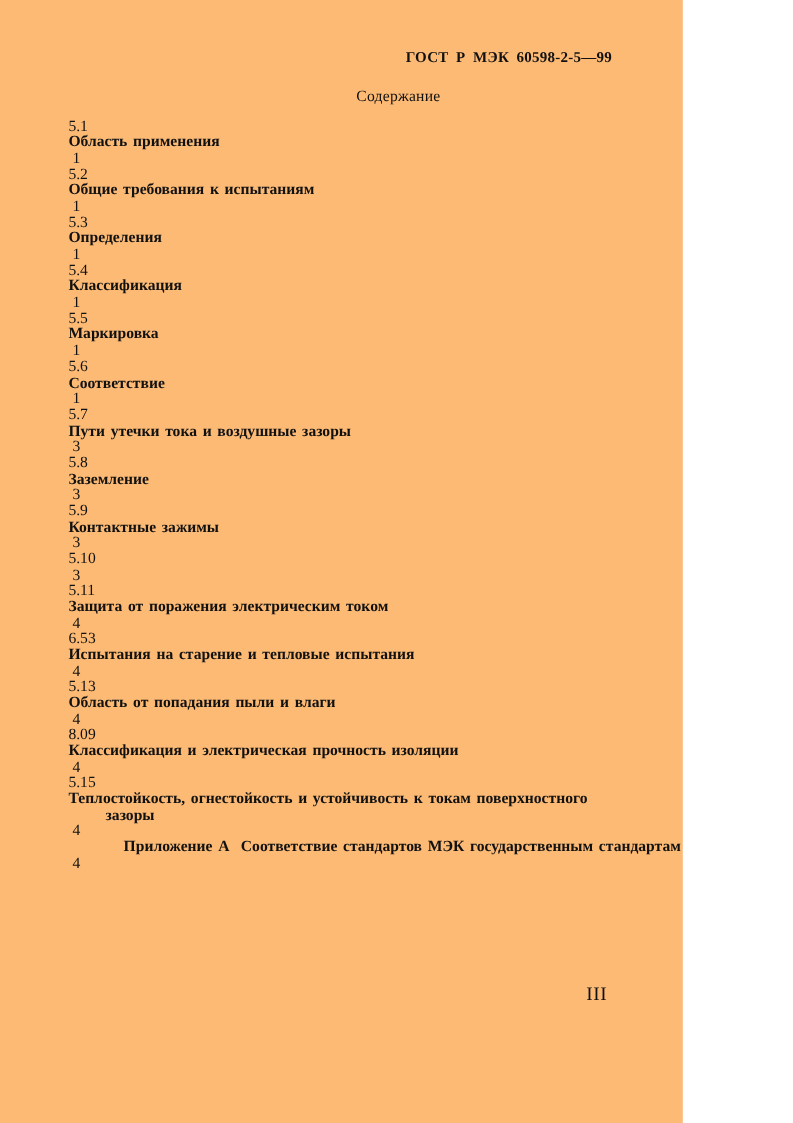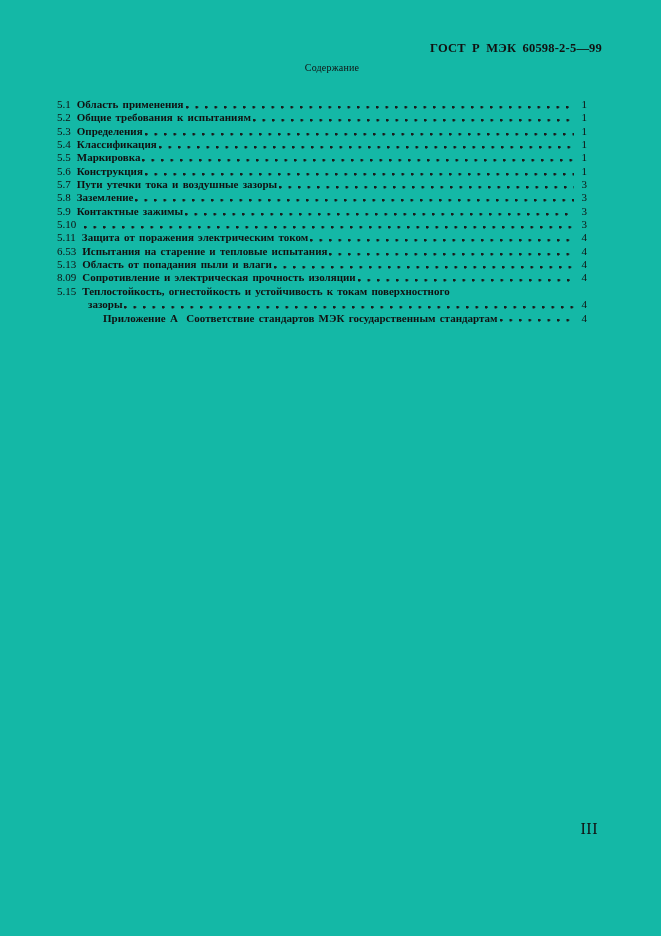--- a/index.html
+++ b/index.html
@@ -7,57 +7,58 @@
     padding: 0;
     background: #ffffff;
     width: 661px;
     height: 936px;
     font-family: "Liberation Serif", "DejaVu Serif", serif;
     color: #111111;
     -webkit-font-smoothing: antialiased;
   }
   .sheet {
     position: relative;
-    width: 661px;
+    width: 569px;
     height: 936px;
-    background: #14b8a6;
+    background: #fdba74;
     overflow: hidden;
   }
   .header-code {
     position: absolute;
     top: 41px;
     right: 59px;
     font-size: 12.5px;
     font-weight: bold;
     word-spacing: 3px;
     letter-spacing: 0.2px;
     white-space: nowrap;
   }
   .doc-title {
     position: absolute;
-    top: 62px;
+    top: 72px;
     left: 57px;
     width: 550px;
     text-align: center;
-    font-size: 10px;
+    font-size: 13px;
     letter-spacing: 0.2px;
   }
   .toc {
     position: absolute;
     top: 98px;
     left: 57px;
     width: 530px;
   }
   .toc-row {
     display: flex;
     align-items: baseline;
-    font-size: 11px;
+    font-size: 13px;
     line-height: 13.35px;
     word-spacing: 1.5px;
     white-space: nowrap;
+    flex-direction: column;
   }
   .toc-row .num {
     flex: 0 0 auto;
     margin-right: 6px;
   }
   .toc-row .ttl {
     flex: 0 0 auto;
     font-weight: bold;
   }
   .toc-row .dots {
@@ -126,21 +127,21 @@
 
     <div class="toc-row">
       <span class="num">5.5</span>
       <span class="ttl">Маркировка</span>
       <span class="dots"></span>
       <span class="pg">1</span>
     </div>
 
     <div class="toc-row">
       <span class="num">5.6</span>
-      <span class="ttl">Конструкция</span>
+      <span class="ttl">Соответствие</span>
       <span class="dots"></span>
       <span class="pg">1</span>
     </div>
 
     <div class="toc-row">
       <span class="num">5.7</span>
       <span class="ttl">Пути утечки тока и воздушные зазоры</span>
       <span class="dots"></span>
       <span class="pg">3</span>
     </div>
@@ -181,21 +182,21 @@
 
     <div class="toc-row">
       <span class="num">5.13</span>
       <span class="ttl">Область от попадания пыли и влаги</span>
       <span class="dots"></span>
       <span class="pg">4</span>
     </div>
 
     <div class="toc-row">
       <span class="num">8.09</span>
-      <span class="ttl">Сопротивление и электрическая прочность изоляции</span>
+      <span class="ttl">Классификация и электрическая прочность изоляции</span>
       <span class="dots"></span>
       <span class="pg">4</span>
     </div>
 
     <div class="toc-row">
       <span class="num">5.15</span>
       <span class="ttl">Теплостойкость, огнестойкость и устойчивость к токам поверхностного</span>
     </div>
 
     <div class="toc-row cont-1">

